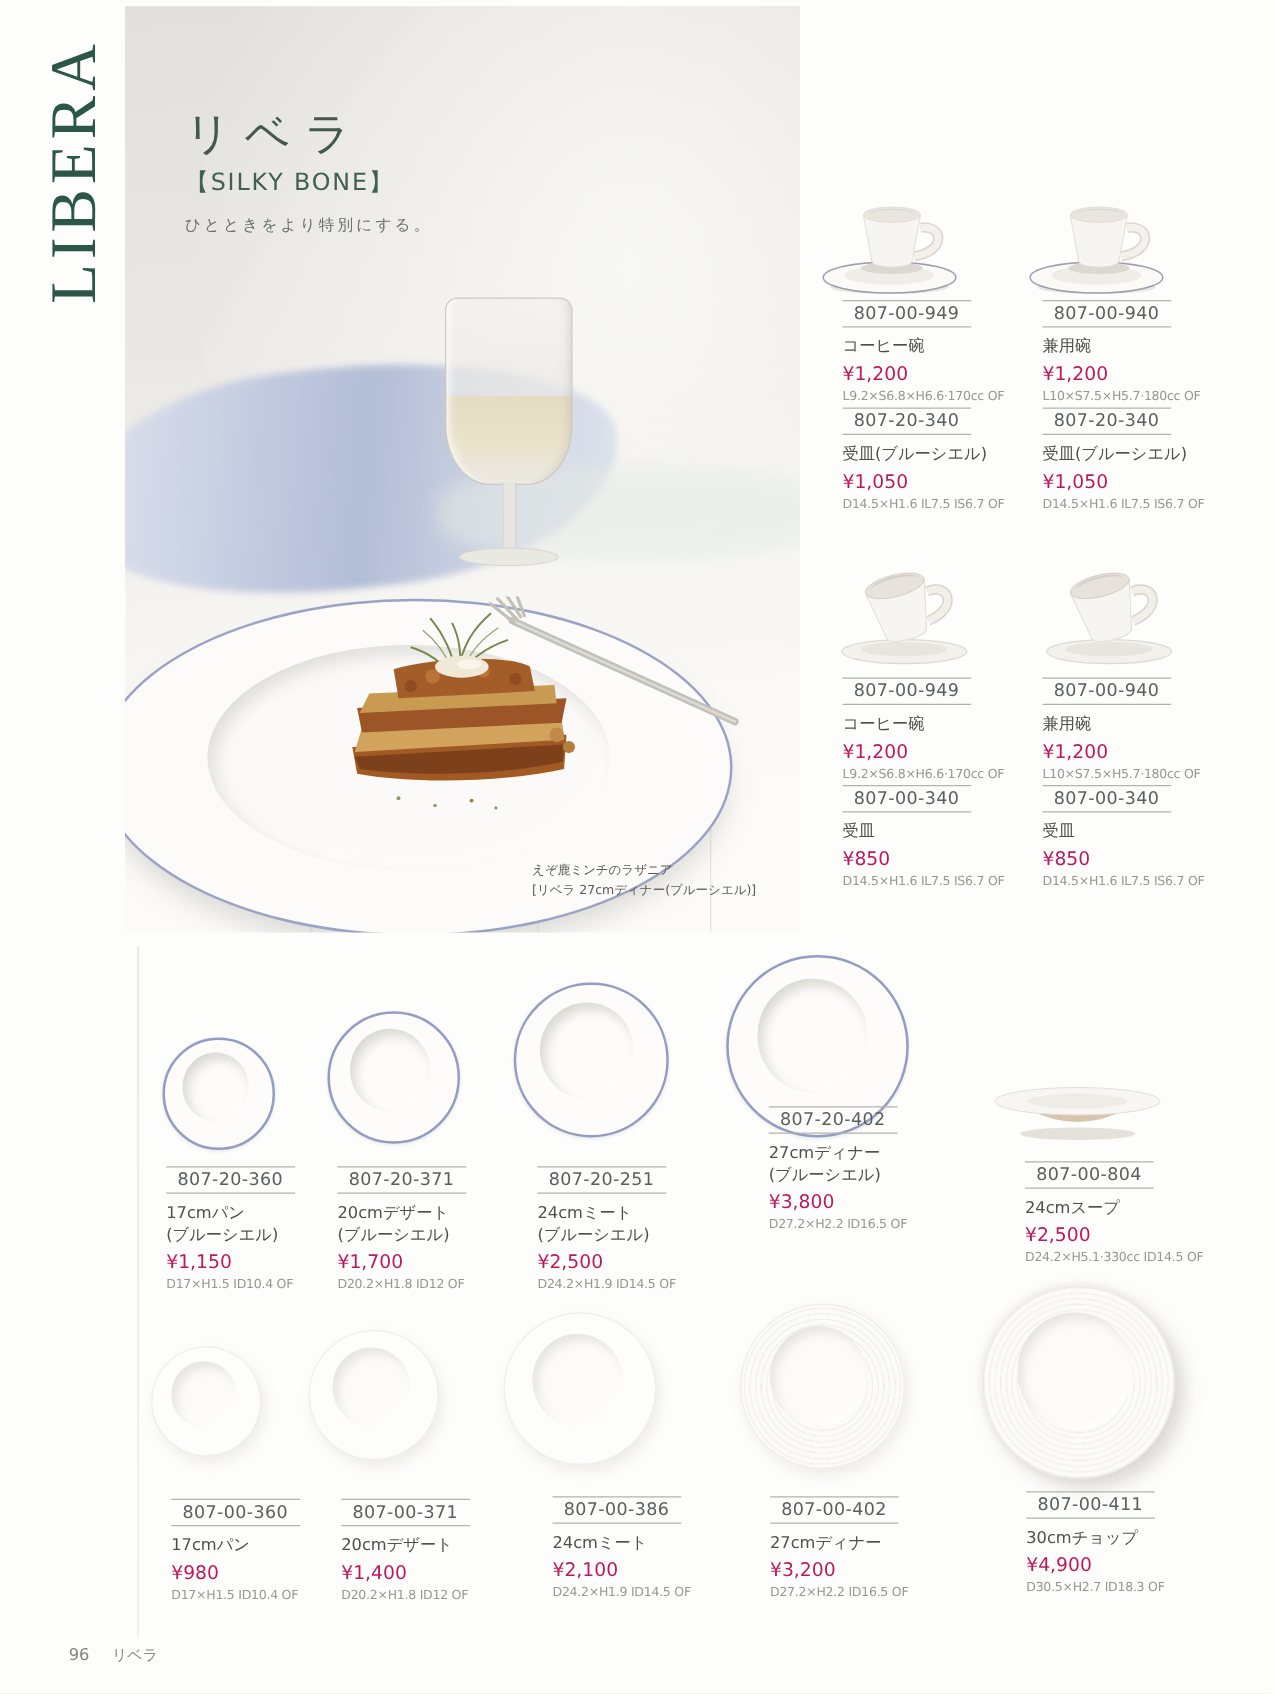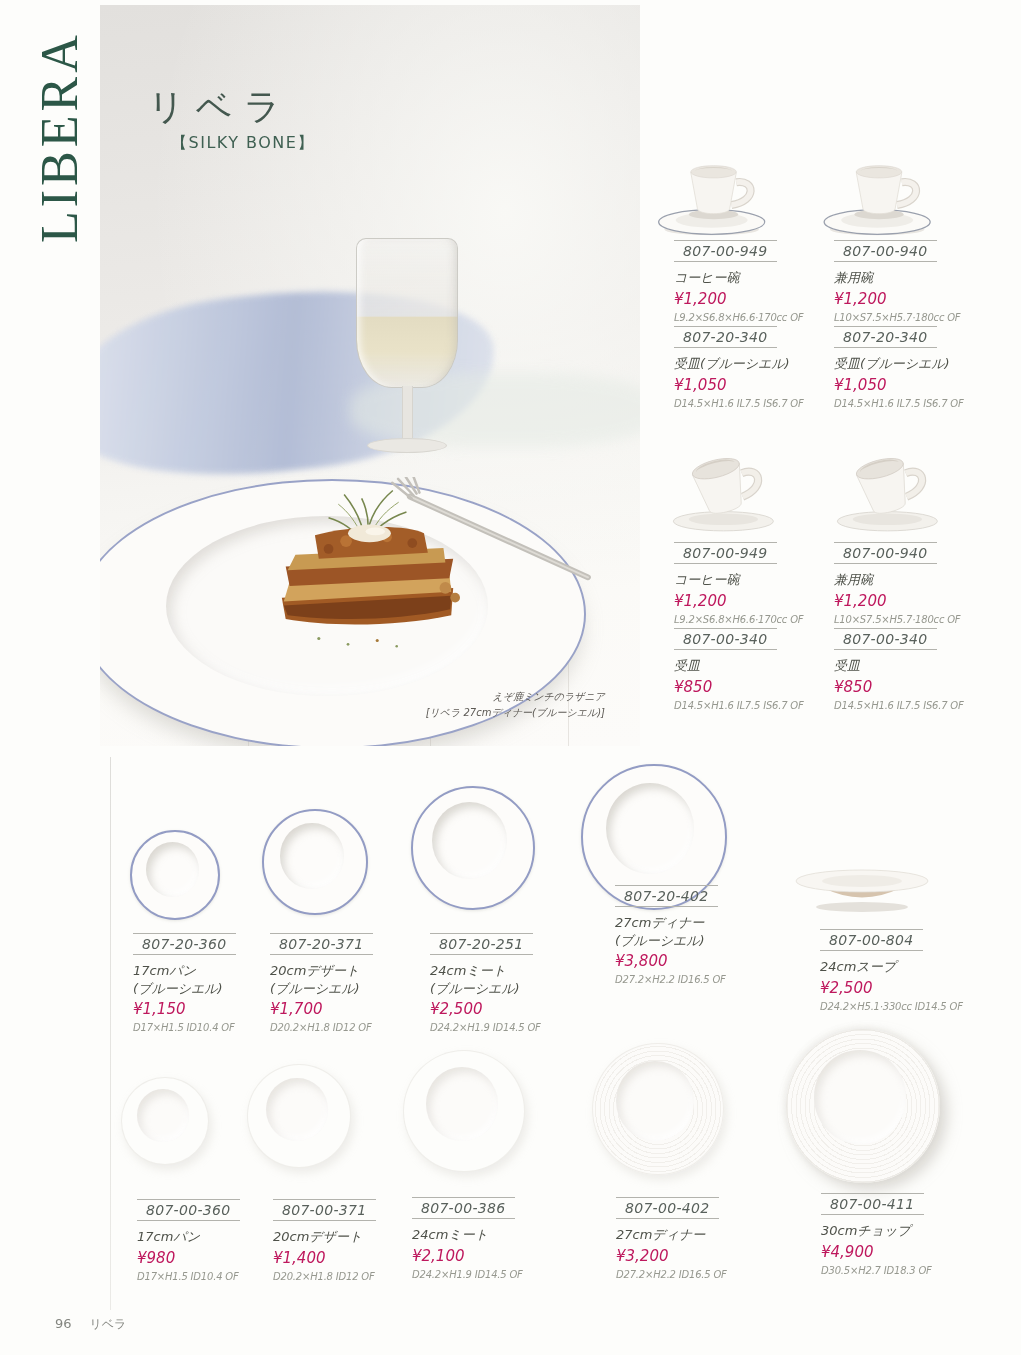--- a/index.html
+++ b/index.html
@@ -12,21 +12,21 @@
          font-family:"Liberation Serif","DejaVu Serif",serif;
          font-size:52px;letter-spacing:4px;color:#2c5747;font-weight:500;}
 
   
   .photo{position:absolute;left:100px;top:5px;width:540px;height:741px;overflow:hidden;
     background:
       radial-gradient(ellipse at 75% 28%, rgba(250,250,247,.9), rgba(250,250,247,0) 62%),
       linear-gradient(175deg,#e2e0dd 0%,#e7e5e2 22%,#edebe8 45%,#f5f4f1 62%,#fbfaf7 80%,#fcfbf9 100%);}
   .photo-title{position:absolute;left:48px;top:78px;font-family:"DejaVu Serif",serif;
       font-size:36px;letter-spacing:11px;color:#44584f;}
-  .photo-sub{position:absolute;left:48px;top:128px;font-size:16px;letter-spacing:1.5px;color:#3f6052;margin-left:23px;}
+  .photo-sub{position:absolute;left:48px;top:128px;font-size:19px;letter-spacing:1.5px;color:#3f6052;}
   .photo-desc{position:absolute;left:48px;top:160px;font-size:12.5px;letter-spacing:2.5px;
       line-height:2.45;color:#67716b;}
   .napkin{position:absolute;left:-34px;top:288px;width:430px;height:178px;
       background:linear-gradient(100deg,#e0e4ef 0%,#c4cde1 28%,#aeb9d4 52%,#ccd3e4 78%,#dde2ec 100%);
       border-radius:42% 58% 46% 52%/55% 45% 60% 40%;filter:blur(3px);transform:rotate(-6deg);opacity:.92;}
   .runner{position:absolute;left:250px;top:368px;width:310px;height:74px;background:#e4eae4;
       filter:blur(7px);opacity:.55;border-radius:40%;}
   .glass{position:absolute;left:253px;top:233px;width:108px;height:218px;}
   .glass .bowl{width:100px;height:148px;margin:0 auto;border:1px solid rgba(198,196,190,.85);
       border-radius:10px 10px 36px 36px/10px 10px 48px 48px;
@@ -38,37 +38,37 @@
   .glass .foot{width:78px;height:13px;margin:0 auto;border-radius:50%;background:#eae8e3;
       border:1px solid #d8d6d0;}
   .hero-plate{position:absolute;left:-22px;top:474px;width:504px;height:266px;border-radius:50%;
       background:#fcfbf9;border:2.5px solid #99a2c7;
       box-shadow:0 14px 22px -6px rgba(173,170,162,.45);}
   .hero-plate .well{position:absolute;left:17%;top:13%;width:64%;height:68%;border-radius:50%;
       background:#fbfaf8;
       box-shadow:inset 5px 6px 14px rgba(172,167,157,.35), inset -4px -7px 12px rgba(255,255,255,.85);}
   .plank{position:absolute;top:598px;width:1px;height:143px;background:rgba(200,195,187,.4);}
   .pk1{left:148px}.pk2{left:330px}.pk3{left:468px}
-  .photo-caption{position:absolute;right:35px;top:684px;text-align:right;font-size:10px;
-      line-height:1.55;color:#5c5954;font-style:italic;}
-
-  
-  .prod{position:absolute;font-style:italic;}
+  .photo-caption{position:absolute;right:35px;top:684px;font-size:10px;
+      line-height:1.55;color:#5c5954;}
+
+  
+  .prod{position:absolute;}
   .prod .codebox{width:94px;font-size:14px;letter-spacing:.3px;color:#59615c;
       padding:2px 0 2px 9px;border-top:1px solid #b3b3ad;border-bottom:1px solid #b3b3ad;}
   .prod .name{font-size:13px;color:#4e5149;margin-top:7px;white-space:nowrap;line-height:1.35;}
   .prod .variant{font-size:13px;color:#4e5149;white-space:nowrap;line-height:1.35;}
   .prod .price{font-size:15px;color:#be185d;margin-top:3px;}
   .prod .dims{font-size:10px;color:#96988f;margin-top:4px;white-space:nowrap;letter-spacing:-.2px;}
 
   .p0{left:674px;top:240px}.p1{left:834px;top:240px}.p2{left:674px;top:326px}.p3{left:834px;top:326px}
   .p4{left:674px;top:542px}.p5{left:834px;top:542px}.p6{left:674px;top:628px}.p7{left:834px;top:628px}
   .p8{left:133px;top:933px}.p9{left:270px;top:933px}.p10{left:430px;top:933px}
   .p11{left:615px;top:885px}.p12{left:820px;top:929px}
-  .p13{left:137px;top:1199px}.p14{left:273px;top:1199px}.p15{left:412px;top:1197px}
+  .p13{left:137px;top:1199px}.p14{left:273px;top:1199px}.p15{left:442px;top:1197px}
   .p16{left:616px;top:1197px}.p17{left:821px;top:1193px}
 
   
   .img{position:absolute;}
   .cupA1{left:652px;top:150px;width:125px;height:90px}
   .cupA2{left:815px;top:150px;width:130px;height:90px}
   .cupB1{left:658px;top:444px;width:125px;height:92px}
   .cupB2{left:822px;top:444px;width:125px;height:92px}
   .soupimg{left:792px;top:860px;width:140px;height:55px}
 
@@ -199,20 +199,21 @@
       </div>
     <svg class="img" style="left:160px;top:468px;width:215px;height:185px">
         <use href="#lasagna"></use>
       </svg>
     <svg class="img" style="left:288px;top:472px;width:210px;height:112px">
         <use href="#fork"></use>
       </svg>
     <div class="photo-title">リベラ</div>
     <div class="photo-sub">【SILKY BONE】</div>
     <div class="photo-desc">
+      <div>ひとときをより特別にする。</div>
     </div>
     <div class="photo-caption">
       <div>えぞ鹿ミンチのラザニア</div>
       <div>[リベラ 27cmディナー(ブルーシエル)]</div>
     </div>
   </div>
 
   <svg class="img cupA1">
       <use href="#cup-upright"></use>
     </svg>

